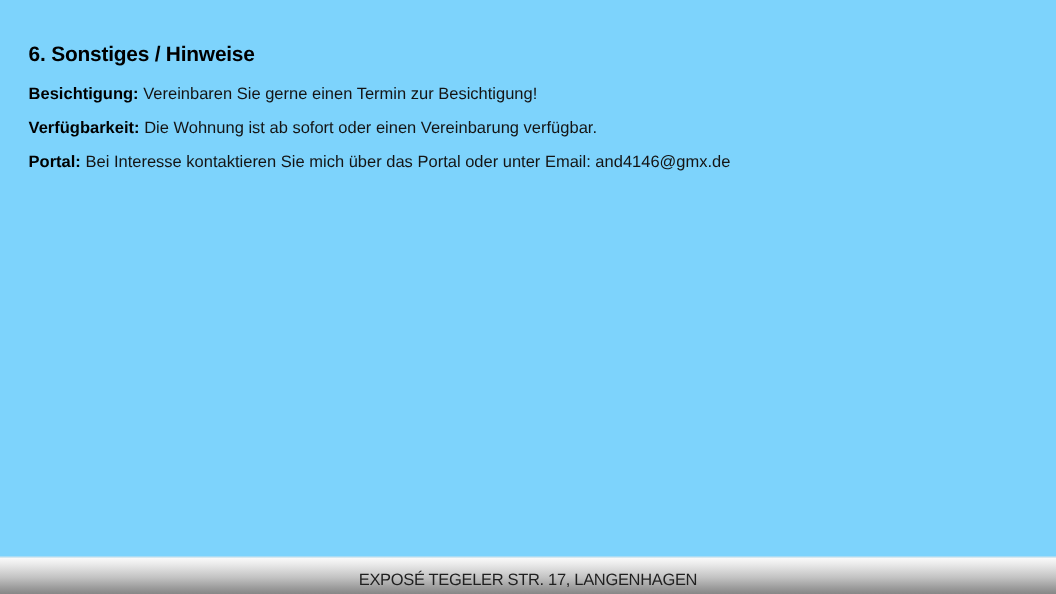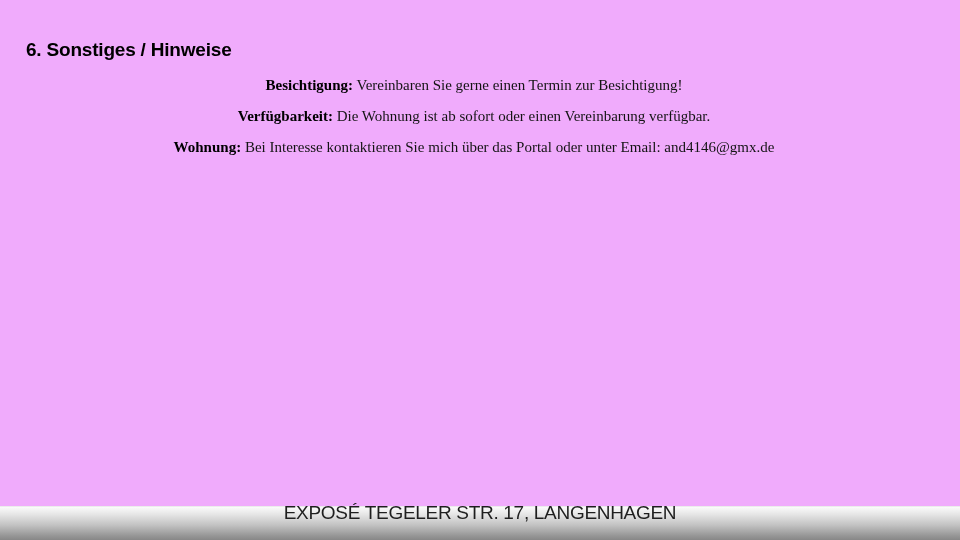--- a/index.html
+++ b/index.html
@@ -4,42 +4,40 @@
 <style>
   html, body {
     margin: 0;
     padding: 0;
     background: #ffffff;
   }
   .slide {
     position: relative;
     width: 960px;
     height: 540px;
-    background: #f0abfc;
+    background: #7dd3fc;
     overflow: hidden;
     font-family: "Liberation Sans", "DejaVu Sans", sans-serif;
     color: #141414;
-    text-align: center;
   }
   .section-title {
     position: absolute;
     left: 26px;
     top: 26px;
     font-size: 19px;
     font-weight: bold;
     color: #000000;
     letter-spacing: -0.2px;
     white-space: nowrap;
   }
   .notes {
     position: absolute;
-    left: 8px;
+    left: 26px;
     top: 76px;
     right: 20px;
-    font-family: Liberation Serif, serif;
   }
   .note-line {
     margin: 0 0 12px 0;
     font-size: 15px;
     line-height: 19px;
     color: #141414;
     white-space: nowrap;
   }
   .note-label {
     font-weight: bold;
@@ -57,41 +55,41 @@
       #e6e6e6 22%,
       #c2c2c2 55%,
       #999999 85%,
       #878787 100%);
     border-top: 1px solid #ececec;
     display: flex;
     align-items: flex-end;
     justify-content: center;
   }
   .footer-title {
-    font-size: 19px;
+    font-size: 15px;
     letter-spacing: -0.3px;
     color: #1f1f1f;
-    padding-bottom: 16px;
+    padding-bottom: 4px;
     white-space: nowrap;
   }
 </style>
 </head>
 <body>
 
 <div class="slide">
 
   <h1 class="section-title">6. Sonstiges / Hinweise</h1>
 
   <div class="notes">
 
     <p class="note-line"><span class="note-label">Besichtigung:</span><span> Vereinbaren Sie gerne einen Termin zur Besichtigung!</span></p>
 
     <p class="note-line"><span class="note-label">Verfügbarkeit:</span><span> Die Wohnung ist ab sofort oder einen Vereinbarung verfügbar.</span></p>
 
-    <p class="note-line"><span class="note-label">Wohnung:</span><span> Bei Interesse kontaktieren Sie mich über das Portal oder unter Email: and4146@gmx.de</span></p>
+    <p class="note-line"><span class="note-label">Portal:</span><span> Bei Interesse kontaktieren Sie mich über das Portal oder unter Email: and4146@gmx.de</span></p>
 
   </div>
 
   <div class="footer-bar">
     <span class="footer-title">EXPOSÉ TEGELER STR. 17, LANGENHAGEN</span>
   </div>
 
 </div>
 
 </body></html>

